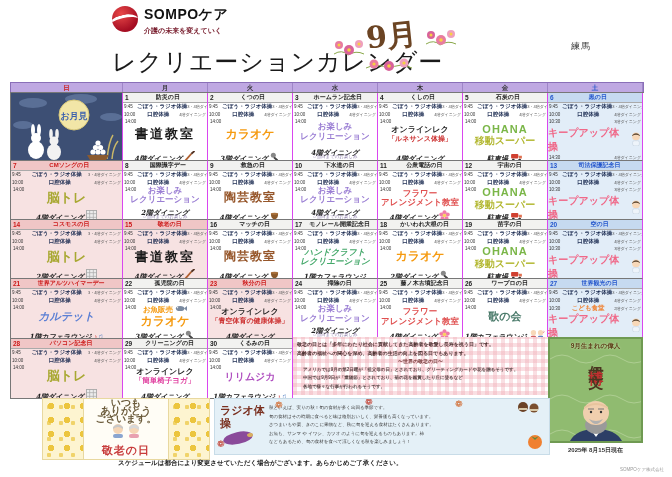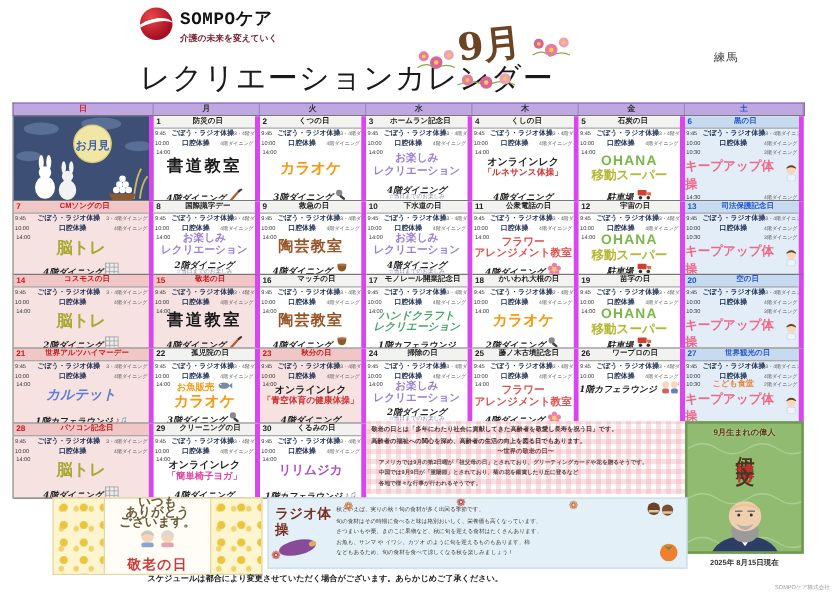--- a/index.html
+++ b/index.html
@@ -4,41 +4,41 @@
 <style>
   html,body{margin:0;padding:0;background:#fff;}
   .page{position:relative;width:672px;height:477px;background:#fff;overflow:hidden;
         font-family:"Liberation Sans","DejaVu Sans",sans-serif;-webkit-text-size-adjust:none;}
   
   .logo{position:absolute;left:112px;top:6px;display:flex;gap:6px;}
   .logo-mark{position:relative;width:26px;height:26px;border-radius:50%;
      background:radial-gradient(circle at 35% 30%,#e84848,#a50d22 70%);overflow:hidden;flex:none;}
   .logo-mark:after{content:"";position:absolute;left:-4px;top:34%;width:120%;height:50%;
      border-top:3px solid #fff;border-radius:50%;transform:rotate(-14deg);}
-  .logo-name{font-size:14px;font-weight:bold;color:#111;letter-spacing:.5px;font-family:Liberation Mono, monospace;}
+  .logo-name{font-size:14px;font-weight:bold;color:#111;letter-spacing:.5px;}
   .logo-tag{font-size:7px;font-weight:bold;color:#7a2030;margin-top:2px;}
   .title{position:absolute;left:112px;top:46px;font-size:24px;color:#1a1a1a;letter-spacing:1px;}
   .month{position:absolute;left:366px;top:16px;font-size:30px;font-weight:bold;color:#6b4423;
      font-family:"DejaVu Serif",serif;transform:rotate(-6deg);}
   .fl{position:absolute;}
   .fl1{left:332px;top:36px}.fl2{left:424px;top:26px}.fl3{left:364px;top:54px}
   .facility{position:absolute;left:520px;top:40px;width:122px;text-align:center;
      font-size:9px;color:#3a3a3a;letter-spacing:1px;line-height:12px;}
   
   .calendar{position:absolute;left:10px;top:82px;width:634px;}
   .cal-head{display:grid;grid-template-columns:112px 85px 85px 85px 85px 85px 95px;
      background:#bfa8e2;border:1px solid #8a6fb8;border-bottom:none;}
   .wh{font-size:6.5px;line-height:9px;height:9px;text-align:center;font-weight:bold;
      border-right:1px solid #9f86c8;}
   .cal-grid{display:grid;grid-template-columns:112px 85px 85px 85px 85px 85px 95px;
      grid-template-rows:68px 59px 59px 60px;border-left:1px solid #777;border-top:1px solid #777;}
   .row5{display:flex;border-left:1px solid #777;}
   .row5 .cell{height:60px;}
   .row5 .cell:nth-child(1){width:112px}.row5 .cell:nth-child(2),.row5 .cell:nth-child(3){width:85px}
-  .cell{box-sizing:border-box;border-right:4px solid #d946ef;border-bottom:1px solid #777;
+  .cell{box-sizing:border-box;border-right:1px solid #d946ef;border-bottom:1px solid #777;
      display:flex;flex-direction:column;overflow:hidden;}
   .tsukimi{padding:0;background:#3d4f74;}
   .t-wd{background:#fff}.t-sun,.t-hol{background:#f7e2e2}.t-sat{background:#e2edf8}
   .dhead{height:9px;flex:none;display:flex;line-height:9px;border-bottom:1px solid #aaa;}
   .t-wd .dhead{background:#f2f2f0;color:#222}
   .t-sun .dhead,.t-hol .dhead{background:#f0c6c6;color:#cc1818}
   .t-sat .dhead{background:#c6daf0;color:#2255cc}
   .dnum{font-size:6.5px;font-weight:bold;margin-left:2px;flex:none;}
   .dname{flex:1;text-align:center;font-size:6px;font-weight:bold;white-space:nowrap;}
   .rl{display:flex;align-items:baseline;height:7.5px;line-height:7.5px;padding:0 1px;flex:none;}
@@ -883,20 +883,26 @@
           <div class="rl">
             <span class="rt">9:45</span>
             <span class="ra">ごぼう・ラジオ体操</span>
             <span class="rloc">3・4階ダイニング</span>
           </div>
           <div class="rl">
             <span class="rt">10:00</span>
             <span class="ra">口腔体操</span>
             <span class="rloc">4階ダイニング</span>
           </div>
+          <div class="mw">
+            <span class="t14">14:00</span>
+            <div class="msegs">
+              <span class="seg c-teal">歌の会</span>
+            </div>
+          </div>
           <div class="locw"><span class="loc">1階カフェラウンジ</span><span class="ic"><svg width="16" height="11" viewBox="0 0 18 12">
                 <circle cx="5" cy="4" r="3" fill="#f8d8b8"></circle>
                 <circle cx="13" cy="4" r="3" fill="#f8d8b8"></circle>
                 <rect x="2" y="7.5" width="6" height="4.5" rx="1.5" fill="#d06060"></rect>
                 <rect x="10" y="7.5" width="6" height="4.5" rx="1.5" fill="#6080c0"></rect>
                 <text x="15.5" y="4.5" font-size="5" fill="#d04040">♪</text>
               </svg></span></div>
         </div>
         <div class="cell t-sat">
           <div class="dhead">

